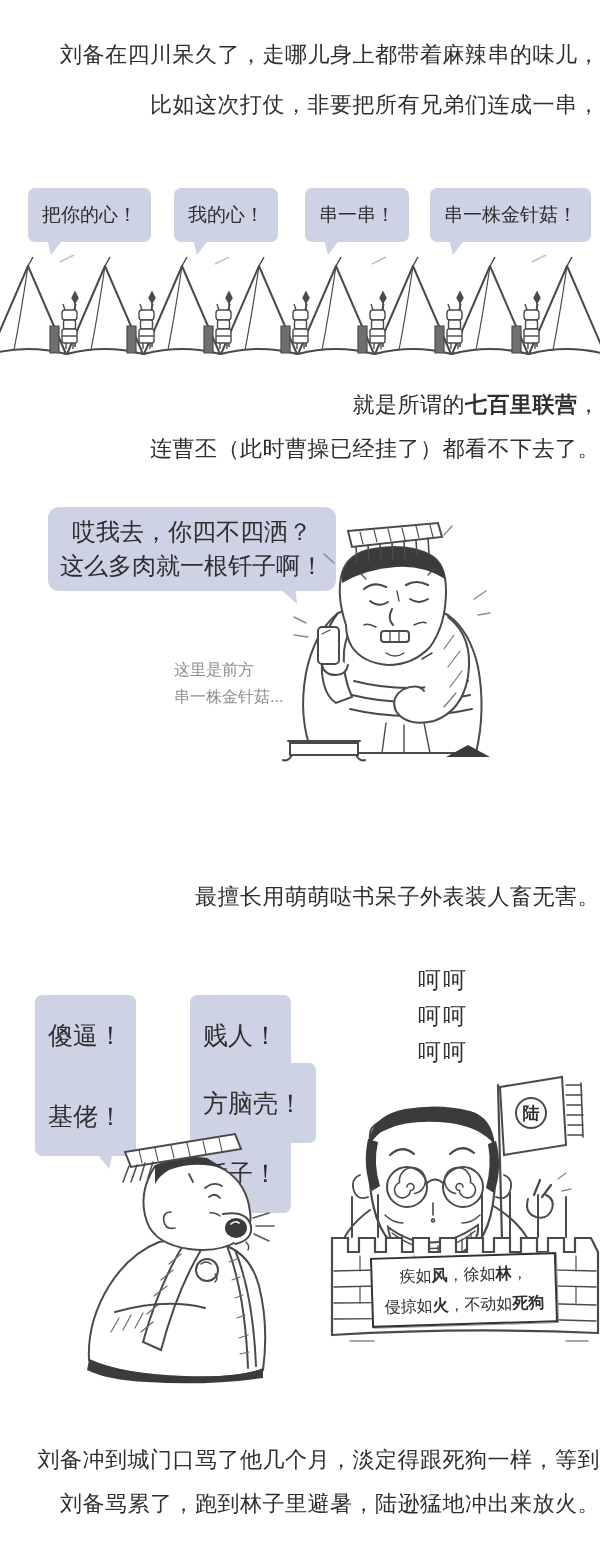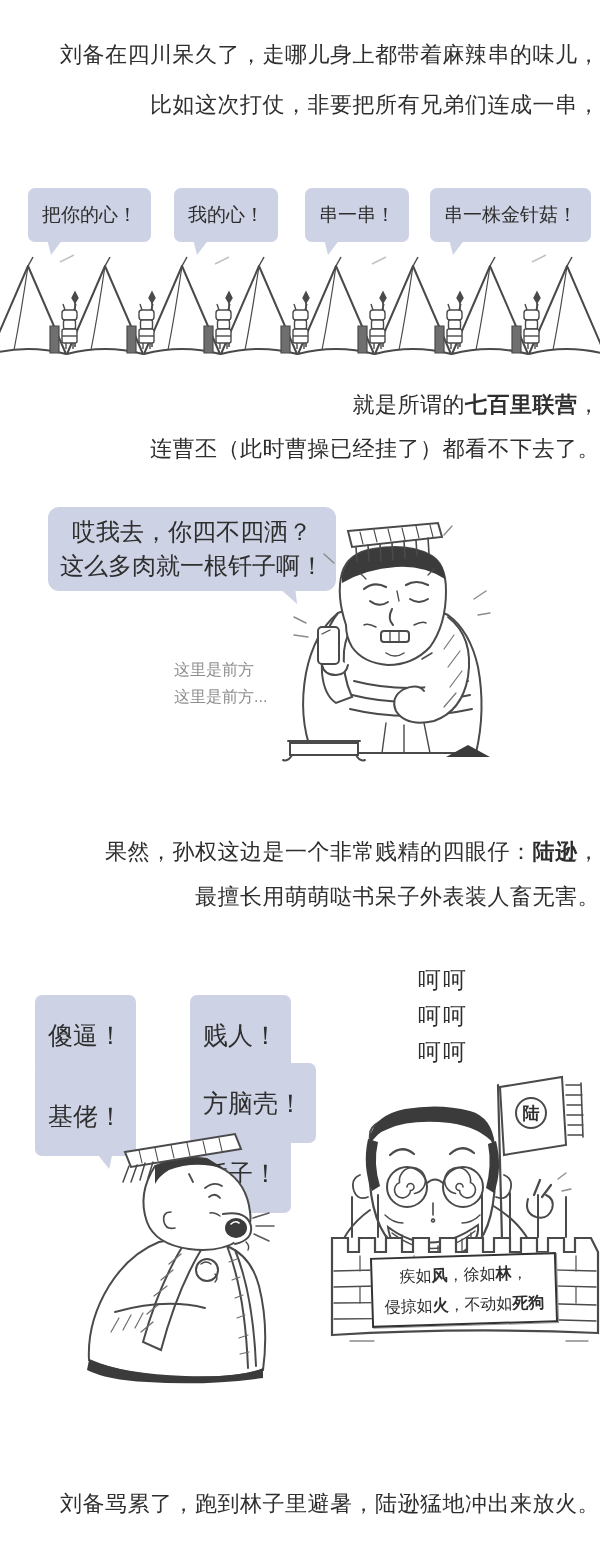--- a/index.html
+++ b/index.html
@@ -95,21 +95,21 @@
 
   <div class="narr" style="top:390px"><span>就是所谓的</span><b>七百里联营</b><span>，</span></div>
   <div class="narr" style="top:434px">连曹丕（此时曹操已经挂了）都看不下去了。</div>
 
   <div class="bub shout tail-cr">
     <div>哎我去，你四不四洒？</div>
     <div>这么多肉就一根钎子啊！</div>
   </div>
   <div class="caption">
     <div>这里是前方</div>
-    <div>这里是前方...</div>
+    <div>串一株金针菇...</div>
   </div>
 
   <svg style="left:278px;top:505px" width="240" height="262" viewBox="0 0 240 262" fill="none" stroke="#4a4a4a" stroke-width="2" stroke-linecap="round">
     <g stroke="#8b8b8b" stroke-width="1.4">
       <path d="M28,118 l-12,-6 M30,132 l-14,-2 M196,94 l12,-8 M200,110 l12,-2 M56,58 l-10,-9 M166,30 l8,-9"></path>
     </g>
     <g>
       <path d="M60,108 Q36,128 28,168 Q20,212 34,248 L198,248 Q208,205 200,162 Q192,126 170,110 Q140,96 115,98 Q85,98 60,108 Z" fill="#fff"></path>
       <path d="M76,176 Q130,190 190,176 M74,190 Q130,204 192,190 M72,204 Q130,218 194,204"></path>
       <path d="M108,218 L104,248 M146,218 L152,248 M126,220 V248" stroke-width="1.4"></path>
@@ -141,21 +141,20 @@
       <path d="M70,26 L160,18 L164,32 L74,42 Z" fill="#fff"></path>
       <path d="M82,27 l3,12 M96,25 l3,12 M110,24 l3,12 M124,23 l3,12 M138,21 l3,12 M152,20 l3,12" stroke-width="1.1"></path>
       <path d="M78,42 l1,15 M90,40 l1,16 M102,39 l1,17 M114,38 l1,17 M126,36 l1,17 M138,35 l1,16 M150,33 l1,16" stroke-width="1.6"></path>
     </g>
     <g>
       <path d="M12,238 H80 V250 H12 Z" fill="#fff"></path>
       <path d="M10,236 H82 M14,250 q-4,7 -9,5 M78,250 q4,7 9,5"></path>
     </g>
   </svg>
 
-  <div class="narr" style="top:837px"><span>果然，孙权这边是一个非常贱精的四眼仔：</span><b>陆逊</b><span>，</span></div>
   <div class="narr" style="top:882px">最擅长用萌萌哒书呆子外表装人畜无害。</div>
 
   <div class="hehe" style="top:965px">呵呵</div>
   <div class="hehe" style="top:1001px">呵呵</div>
   <div class="hehe" style="top:1037px">呵呵</div>
 
   <div class="bub curse tail-br" style="left:35px;top:995px">傻逼！</div>
   <div class="bub curse tail-br" style="left:35px;top:1063px">山炮！</div>
   <div class="bub curse tail-br" style="left:35px;top:1076px">基佬！</div>
   <div class="bub curse tail-bl" style="left:190px;top:995px">贱人！</div>
@@ -239,15 +238,16 @@
       <path d="M30,181 v15 M84,181 v15 M138,181 v15 M192,181 v15 M246,181 v15 M57,196 v16 M111,196 v16 M165,196 v16 M219,196 v16 M30,212 v16 M84,212 v16 M138,212 v16 M192,212 v16 M246,212 v16 M57,228 v16 M111,228 v16 M165,230 v16 M219,230 v16" stroke="#5c5c5c" stroke-width="1.3"></path>
       <path d="M20,266 h24 M236,266 h22" stroke="#8b8b8b" stroke-width="1.3"></path>
     </g>
   </svg>
 
   <div class="sign">
     <div><span>疾如</span><b>风</b><span>，徐如</span><b>林</b><span>，</span></div>
     <div><span>侵掠如</span><b>火</b><span>，不动如</span><b>死狗</b></div>
   </div>
 
+  <div class="narr" style="top:1445px">刘备冲到城门口骂了他几个月，淡定得跟死狗一样，等到</div>
   <div class="narr" style="top:1489px">刘备骂累了，跑到林子里避暑，陆逊猛地冲出来放火。</div>
 
 </div>
 
 </body></html>

